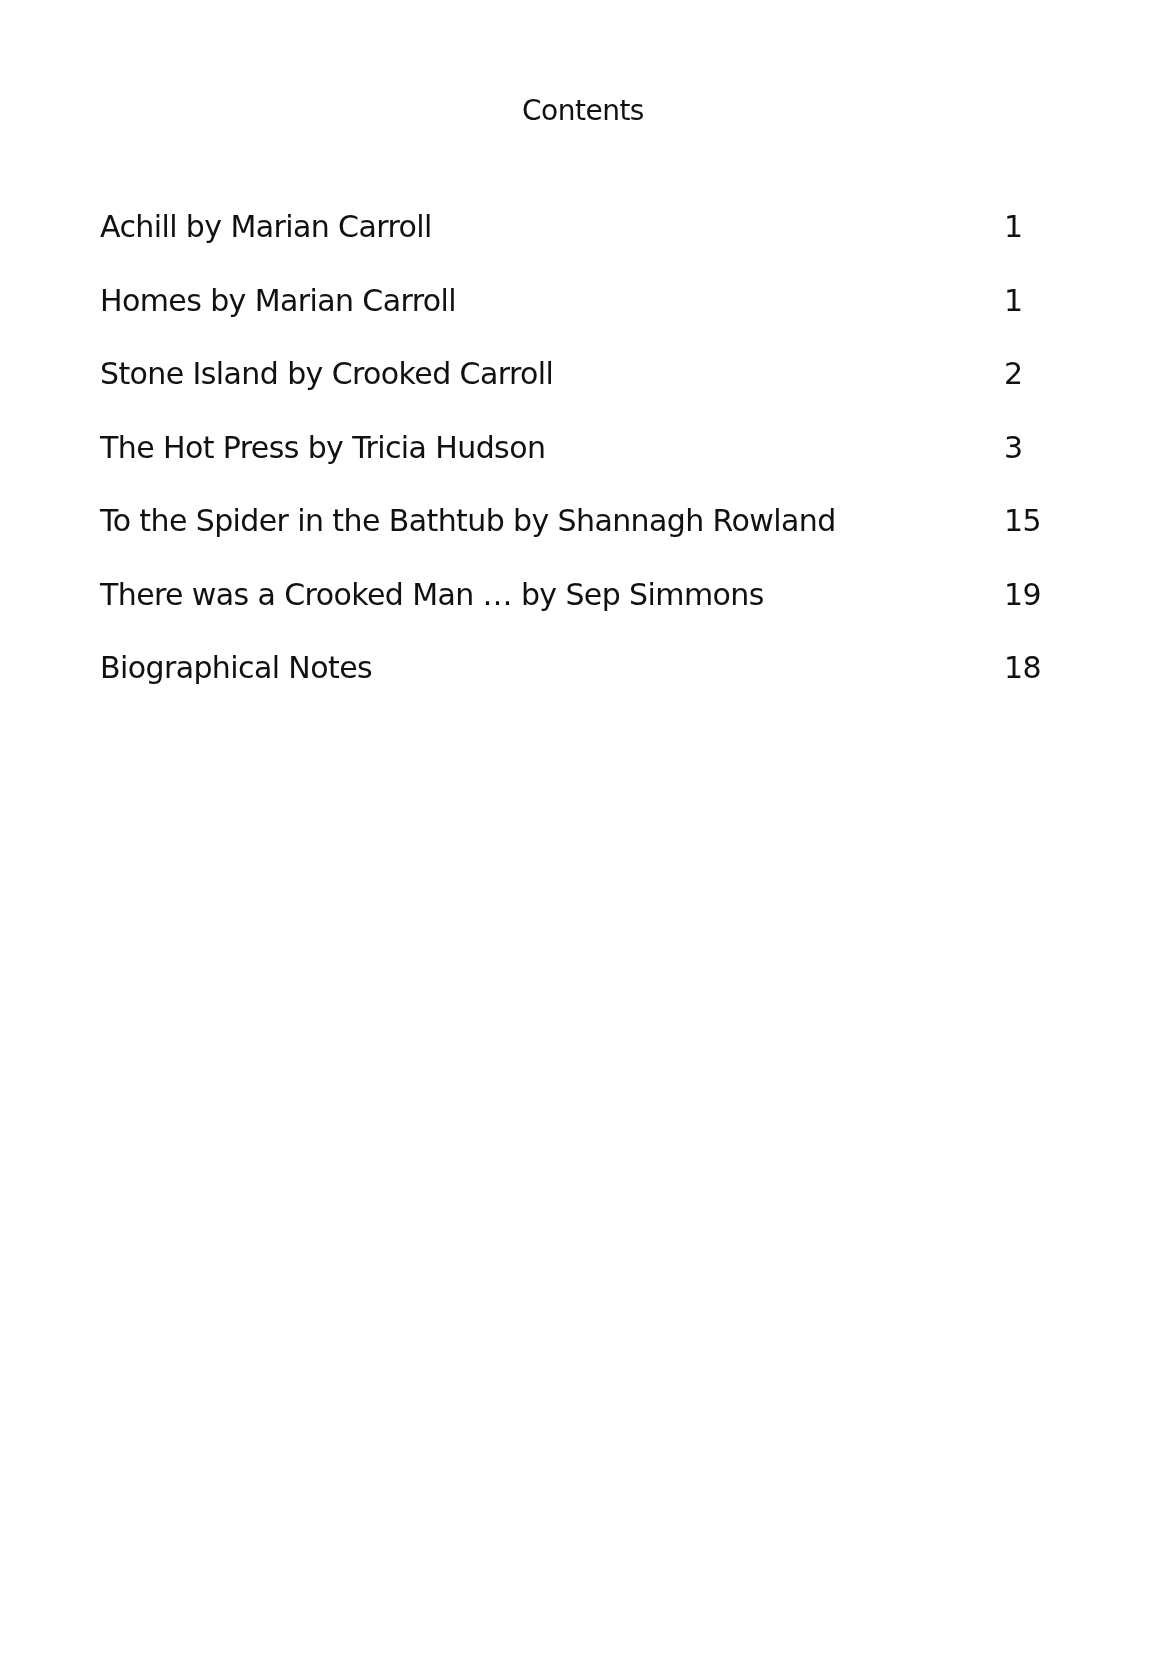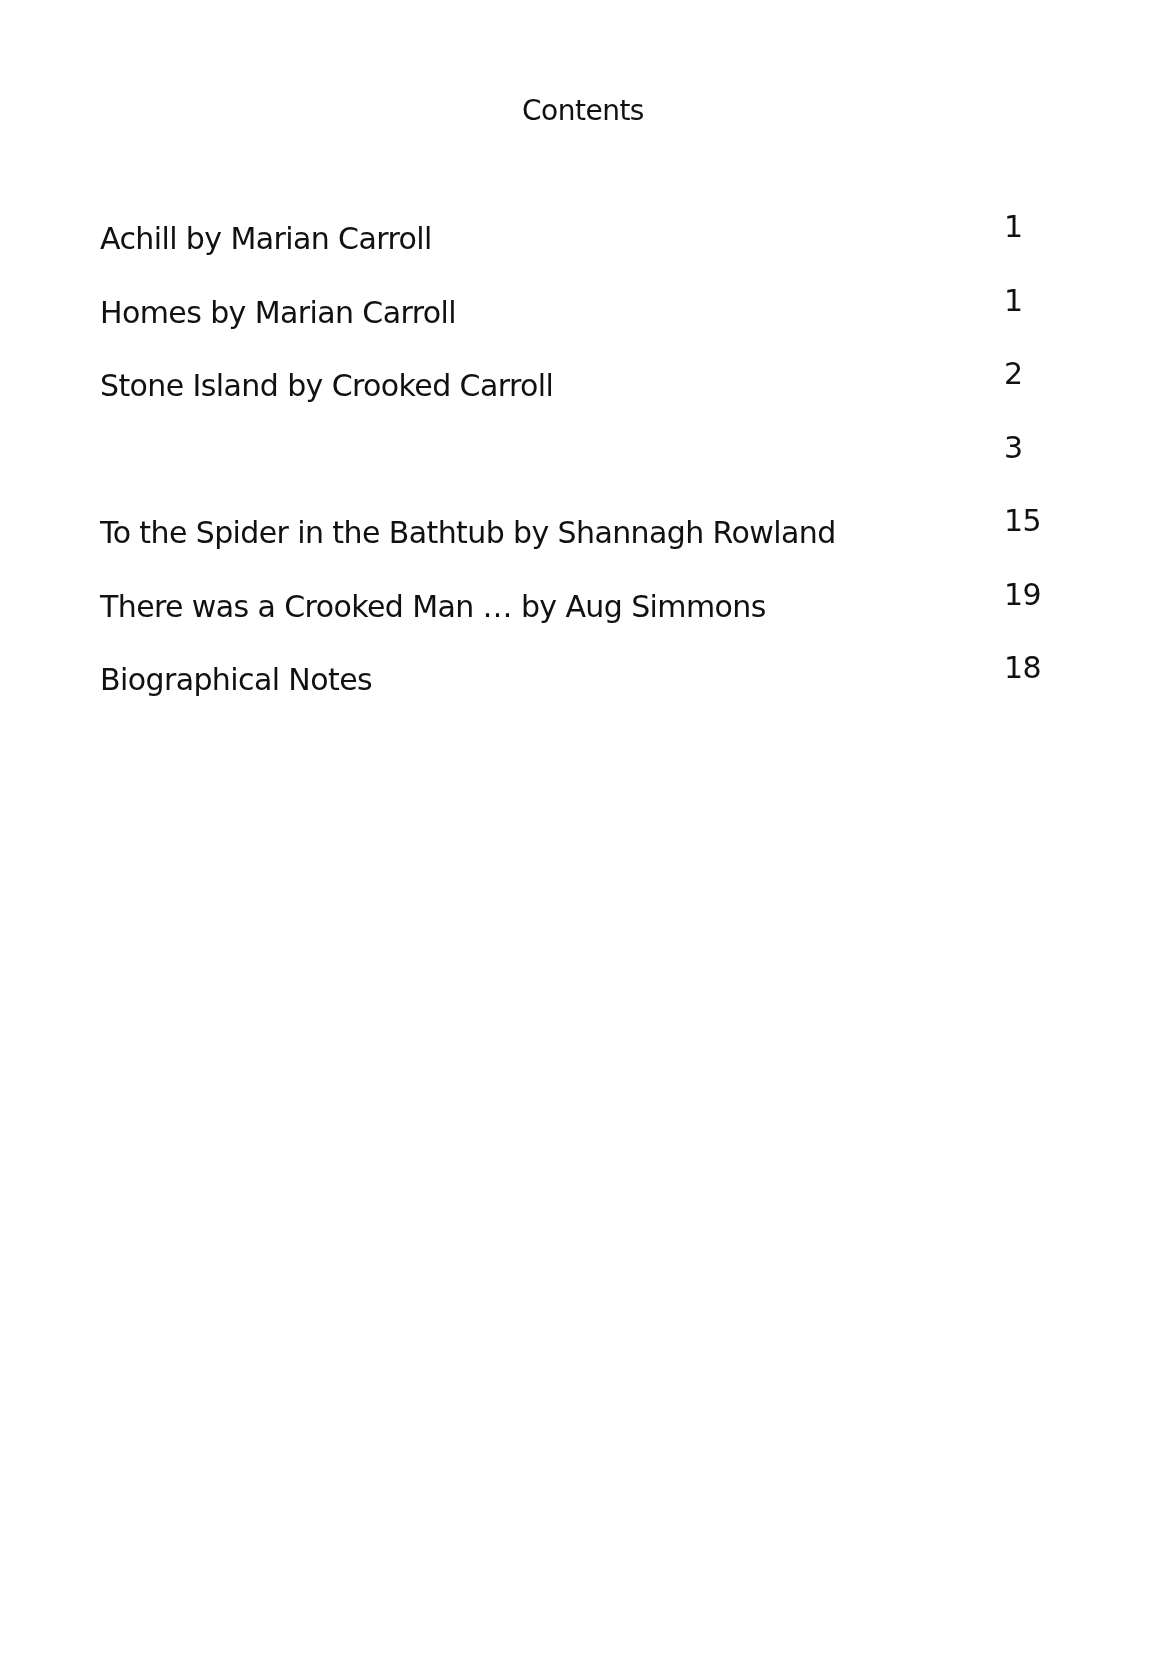--- a/index.html
+++ b/index.html
@@ -46,21 +46,21 @@
     .toc-row {
       position: relative;
       height: 73.5px;
       line-height: 36px;
       font-size: 30px;
       letter-spacing: -0.6px;
     }
     .toc-title {
       position: absolute;
       left: 0;
-      top: 12px;
+      top: 0;
       white-space: nowrap;
     }
     .toc-page {
       position: absolute;
       left: 904px;
       top: 0;
       white-space: nowrap;
     }
   </style>
 </head>
@@ -76,28 +76,29 @@
     </li>
     <li class="toc-row">
       <span class="toc-title">Homes by Marian Carroll</span>
       <span class="toc-page">1</span>
     </li>
     <li class="toc-row">
       <span class="toc-title">Stone Island by Crooked Carroll</span>
       <span class="toc-page">2</span>
     </li>
     <li class="toc-row">
+      <span class="toc-title">The Hot Press by Tricia Hudson</span>
       <span class="toc-page">3</span>
     </li>
     <li class="toc-row">
       <span class="toc-title">To the Spider in the Bathtub by Shannagh Rowland</span>
       <span class="toc-page">15</span>
     </li>
     <li class="toc-row">
-      <span class="toc-title">There was a Crooked Man … by Aug Simmons</span>
+      <span class="toc-title">There was a Crooked Man … by Sep Simmons</span>
       <span class="toc-page">19</span>
     </li>
     <li class="toc-row">
       <span class="toc-title">Biographical Notes</span>
       <span class="toc-page">18</span>
     </li>
   </ul>
 </div>
 
 </body></html>

